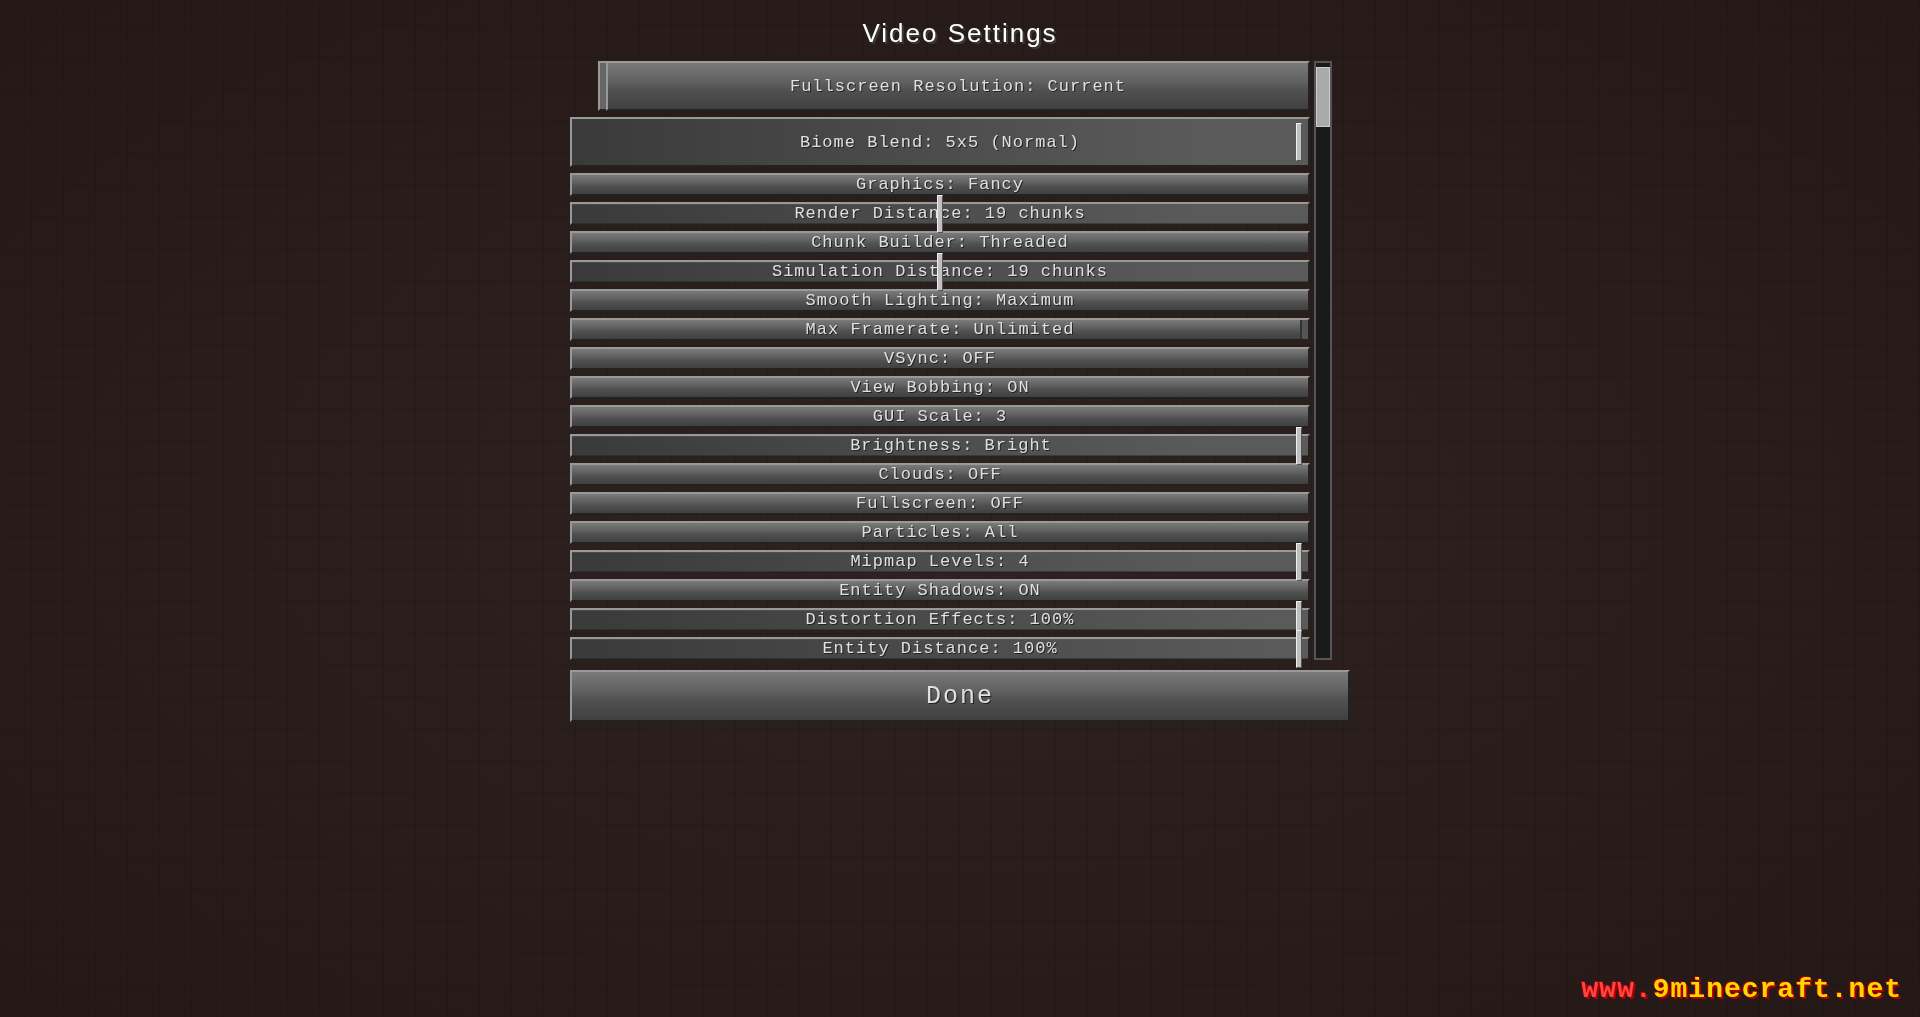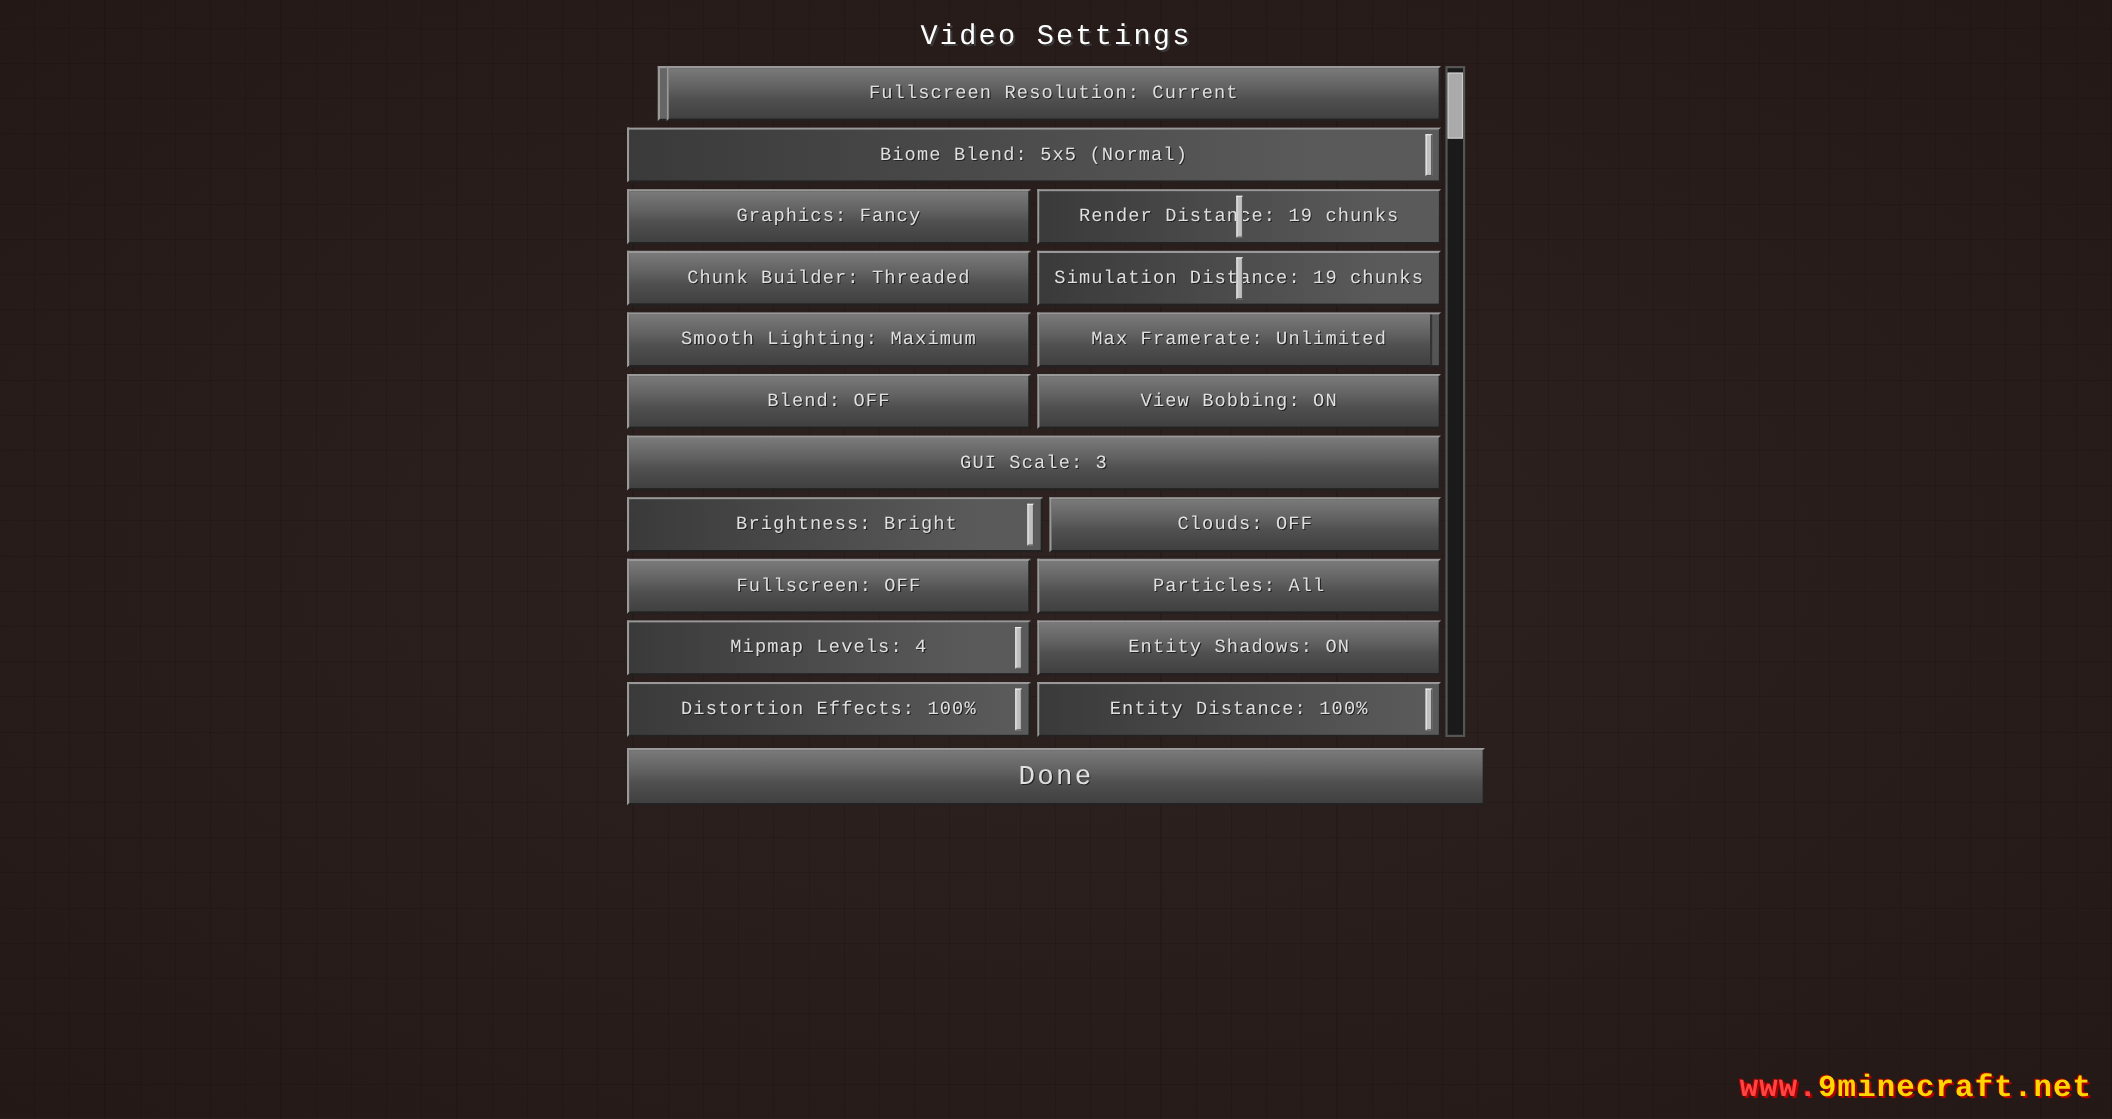--- a/index.html
+++ b/index.html
@@ -45,21 +45,21 @@
     .page-title {
       position: relative;
       z-index: 1;
       color: #ffffff;
       font-size: 26px;
       letter-spacing: 2px;
       text-shadow: 2px 2px 0 #3a3a3a;
       margin-top: 18px;
       margin-bottom: 12px;
       font-weight: normal;
-      font-family: Liberation Mono, monospace;
+      font-family: Liberation Sans, sans-serif;
     }
 
     
     .scroll-wrapper {
       position: relative;
       width: 780px;
       display: flex;
       flex-direction: row;
     }
 
@@ -107,21 +107,21 @@
       text-align: center;
       display: flex;
       align-items: center;
       justify-content: center;
       position: relative;
     }
 
     
     .btn-row {
       display: flex;
-      flex-direction: row;
+      flex-direction: column;
       gap: 6px;
     }
 
     .btn-half {
       flex: 1;
       height: 50px;
       background: linear-gradient(180deg, #7a7a7a 0%, #606060 40%, #505050 60%, #404040 100%);
       border: none;
       border-top: 2px solid #999;
       border-left: 2px solid #999;
@@ -281,21 +281,21 @@
         <span>Smooth Lighting: Maximum</span>
       </button>
       <button class="btn-half" style="position:relative;">
         <span>Max Framerate: Unlimited</span>
         <div style="position:absolute;right:0;top:0;width:8px;height:100%;background:#555;border-left:2px solid #333;"></div>
       </button>
     </div>
 
     <div class="btn-row">
       <button class="btn-half">
-        <span>Blend: OFF</span>
+        <span>VSync: OFF</span>
       </button>
       <button class="btn-half">
         <span>View Bobbing: ON</span>
       </button>
     </div>
 
     <div class="btn-row">
       <button class="btn-half">
         <span>GUI Scale: 3</span>
       </button>

